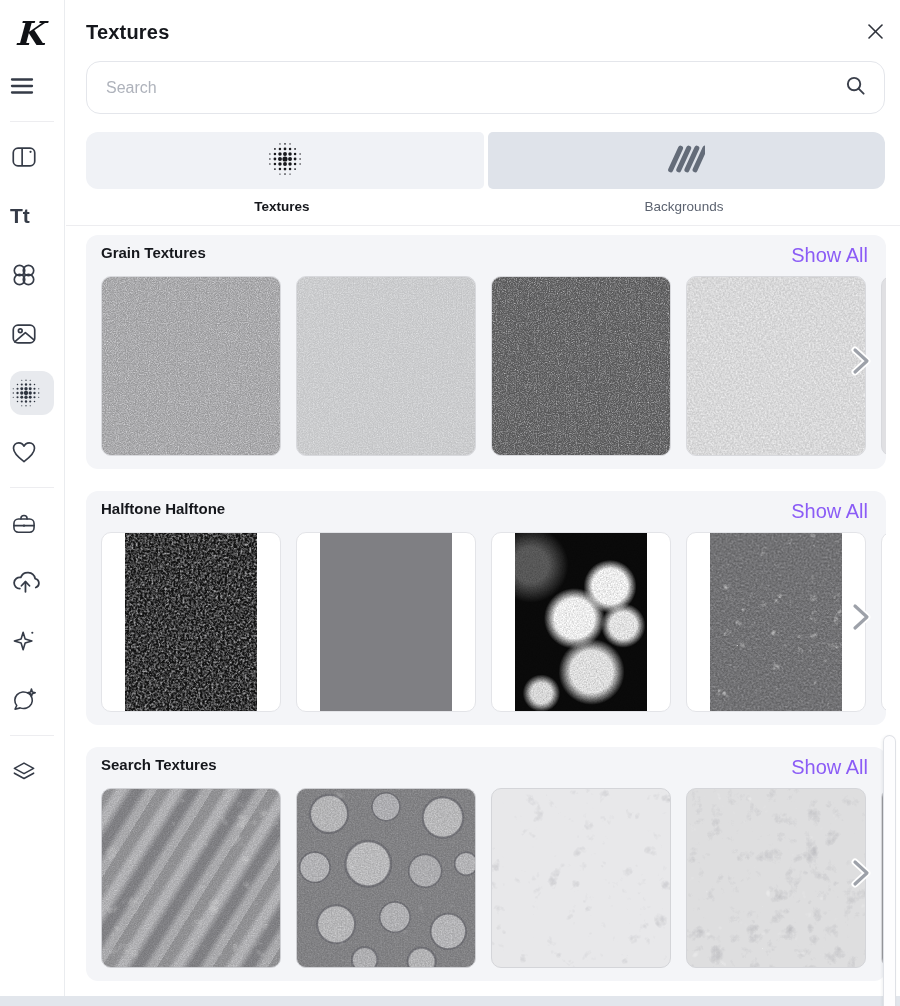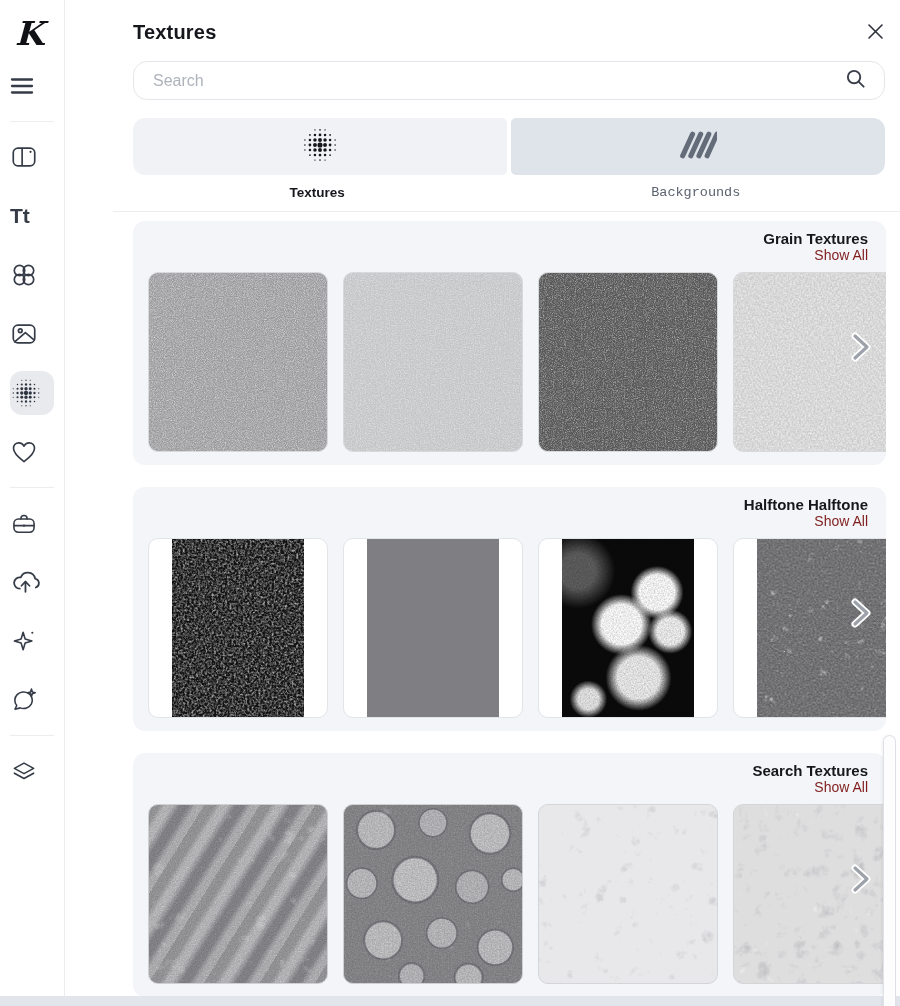--- a/index.html
+++ b/index.html
@@ -24,48 +24,48 @@
     width:44px; height:44px; border-radius:12px; display:flex; align-items:center; justify-content:flex-start;
     cursor:pointer; flex:none; color:#353b47;
   }
   .sb-btn + .sb-btn { margin-top:15px; }
   .sb-btn.active { background:#e8eaee; }
   .sb-divider { width:44px; border-top:1px solid #ededf0; margin:13px 0; flex:none; }
   .sb-btn svg { display:block; }
   .tt-glyph { font-size:21px; font-weight:600; color:#353b47; letter-spacing:0; }
 
   
-  .main { position:absolute; left:66px; top:0; right:0; bottom:10px; background:#fff;margin-left:47px; }
+  .main { position:absolute; left:66px; top:0; right:0; bottom:10px; background:#fff; }
   .header { display:flex; align-items:flex-start; justify-content:space-between; padding:21px 16px 0 20px; }
   .panel-title { font-size:20px; font-weight:700; letter-spacing:.2px; }
   .close-btn { margin-top:2px; cursor:pointer; color:#2e323a; display:block; }
 
   .search {
-    margin:17px 15px 0 20px; height:39px; border:1.5px solid #e4e6eb; border-radius:14px;
+    margin:17px 15px 0 20px; height:53px; border:1.5px solid #e4e6eb; border-radius:14px;
     display:flex; align-items:center; padding:0 18px 0 19px; background:#fff;
   }
   .search input { flex:1; border:0; outline:0; font-size:16px; color:#333; background:transparent; font-family:inherit; }
   .search input::placeholder { color:#aeb2bb; }
   .search-icon { color:#3a3f4a; flex:none; cursor:pointer; }
 
   .tabs { margin:18px 15px 0 20px; display:flex; gap:4px; }
   .tab-swatch { flex:1; height:57px; display:flex; align-items:center; justify-content:center; cursor:pointer; }
   .tab-swatch.t-left  { background:#f0f2f6; border-radius:12px 5px 5px 12px; }
   .tab-swatch.t-right { background:#dfe3ea; border-radius:5px 12px 12px 5px; }
   .tab-labels { display:flex; margin:0 15px; }
   .tab-label { flex:1; text-align:center; padding:10px 0 11px; font-size:13.5px; cursor:pointer; }
   .tab-label.active { color:#15171c; font-weight:700; }
-  .tab-label.inactive { color:#5c6370; font-weight:400;font-family:Liberation Mono, monospace; }
+  .tab-label.inactive { color:#5c6370; font-weight:400; }
   .content-divider { border-top:1px solid #ededf0; }
 
   .scroll { padding-top:9px; }
   .section { margin:0 14px 22px 20px; background:#f4f5f8; border-radius:12px; padding:9px 0 13px; position:relative; }
-  .section-head { display:flex; justify-content:space-between; align-items:flex-end; margin:0 18px 9px 15px;flex-direction:column; }
+  .section-head { display:flex; justify-content:space-between; align-items:flex-start; margin:0 18px 9px 15px; }
   .section-title { font-size:15px; font-weight:700; color:#15171c; }
-  .show-all { font-size:14px; color:#7f1d1d; cursor:pointer; }
+  .show-all { font-size:20px; color:#8b5cf6; cursor:pointer; }
   .thumb-row { display:flex; gap:15px; padding-left:15px; overflow:hidden; }
   .thumb {
     flex:none; width:180px; height:180px; border-radius:10px; border:1px solid #d8d9dd;
     overflow:hidden; position:relative; cursor:pointer; background:#e0e0e3;
   }
   .nz { position:absolute; left:0; top:0; width:100%; height:100%; }
   .htcard { background:#fff; border-color:#e3e4e8; display:flex; justify-content:center; }
   .strip { width:132px; height:100%; position:relative; overflow:hidden; flex:none; }
 
   .chevron { position:absolute; right:13px; top:111px; cursor:pointer; z-index:3; }

